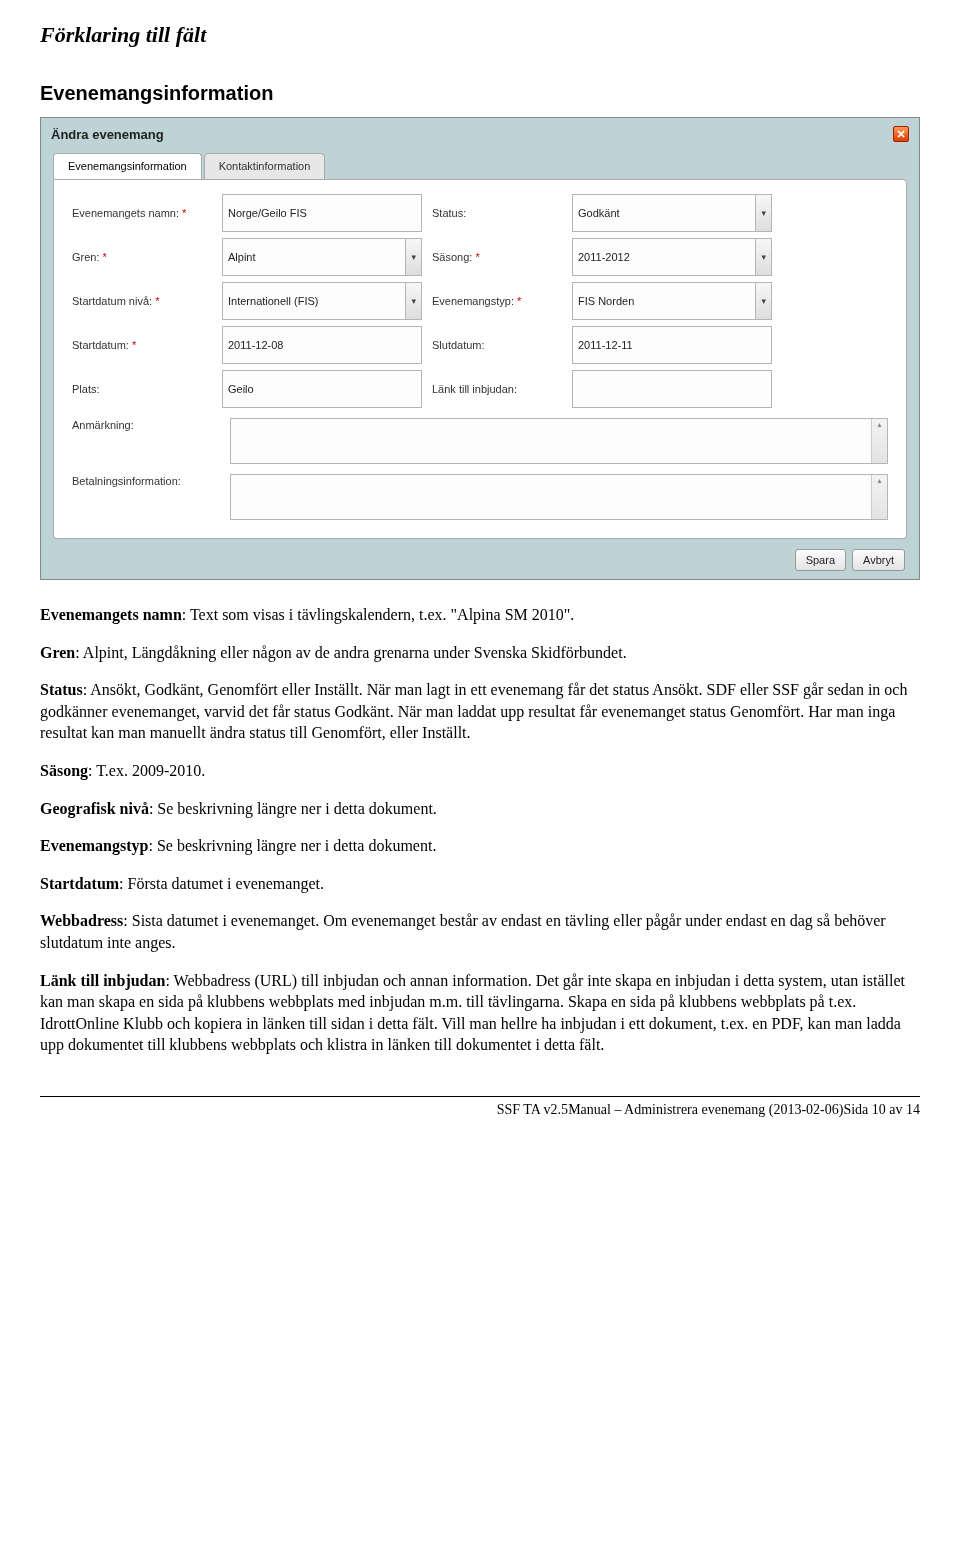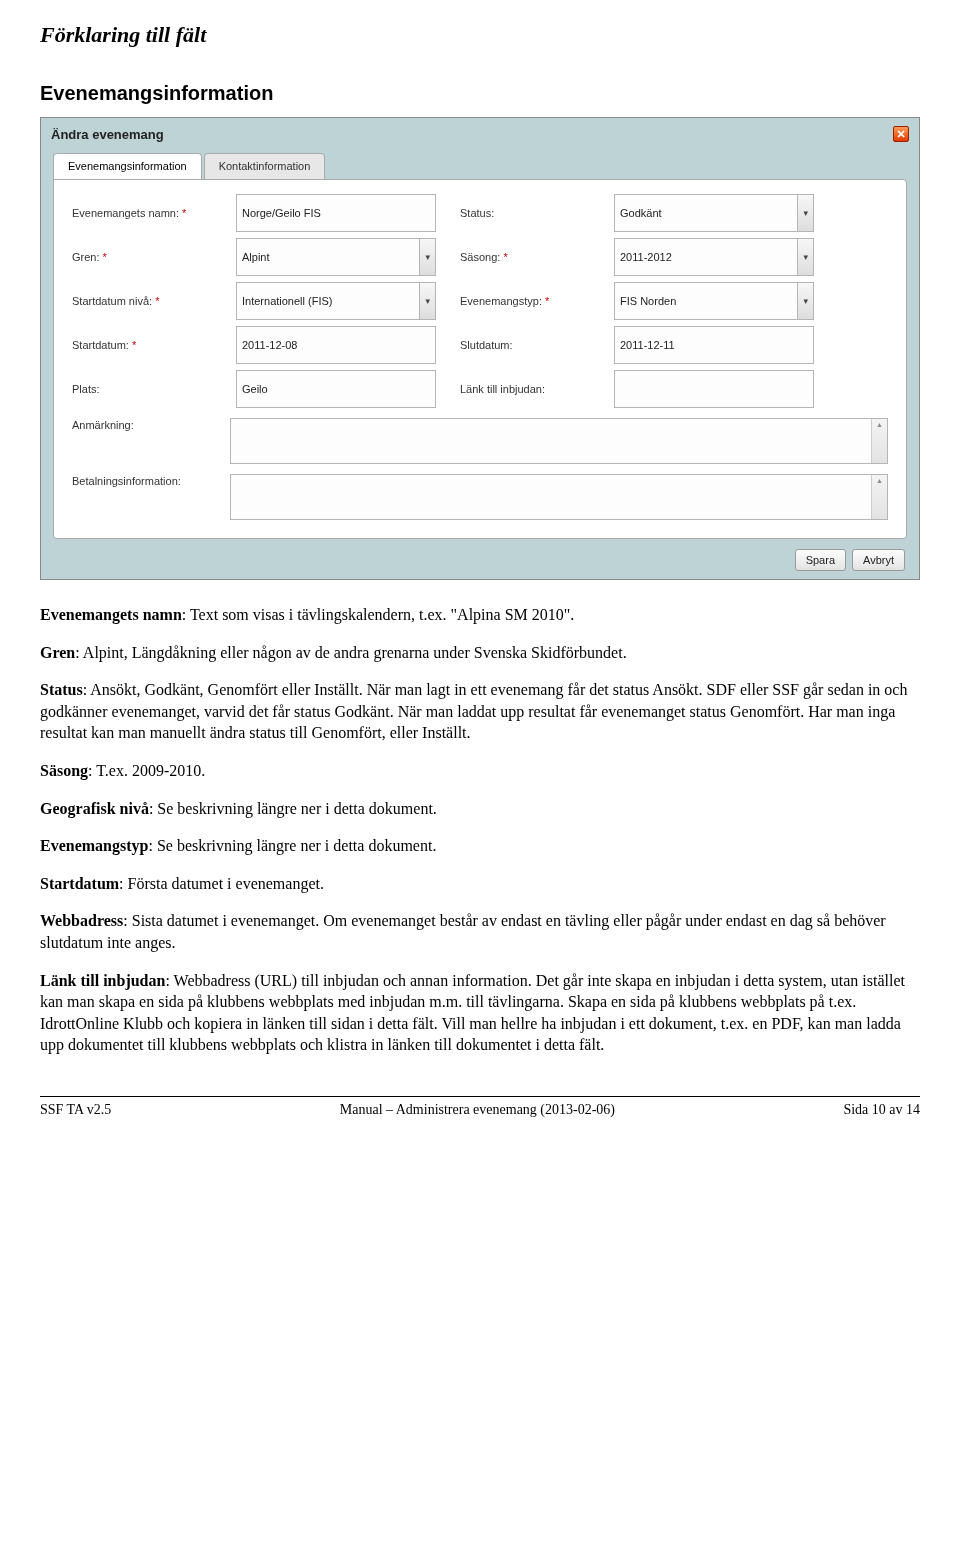--- a/index.html
+++ b/index.html
@@ -73,21 +73,21 @@
   .panel {
     background: #fff;
     border: 1px solid #aaa;
     border-radius: 0 4px 4px 4px;
     margin: 0 10px;
     padding: 14px 18px 18px 18px;
   }
   .form-grid {
     display: grid;
     grid-template-columns: 140px 200px 130px 200px;
-    gap: 6px 24px;
+    gap: 6px 10px;
     align-items: center;
     font-size: 11px;
     color: #333;
   }
   .req { color: #c00; }
   .field, .select, .textarea {
     border: 1px solid #b5b5b5;
     background: #fdfdfd;
     padding: 12px 5px;
     font-family: Verdana, Arial, sans-serif;
@@ -151,21 +151,21 @@
     margin: 0 0 16px 0;
     font-size: 16px;
   }
   .body-text b { font-weight: bold; }
   .footer {
     border-top: 1px solid #000;
     margin-top: 40px;
     padding-top: 4px;
     font-size: 14px;
     display: flex;
-    justify-content: space-between;
+    justify-content: flex-end;
   }
 </style>
 </head>
 <body>
 
 <h2 class="italic">Förklaring till fält</h2>
 <h3 class="section">Evenemangsinformation</h3>
 
 <div class="screenshot">
   <div class="title-bar">

